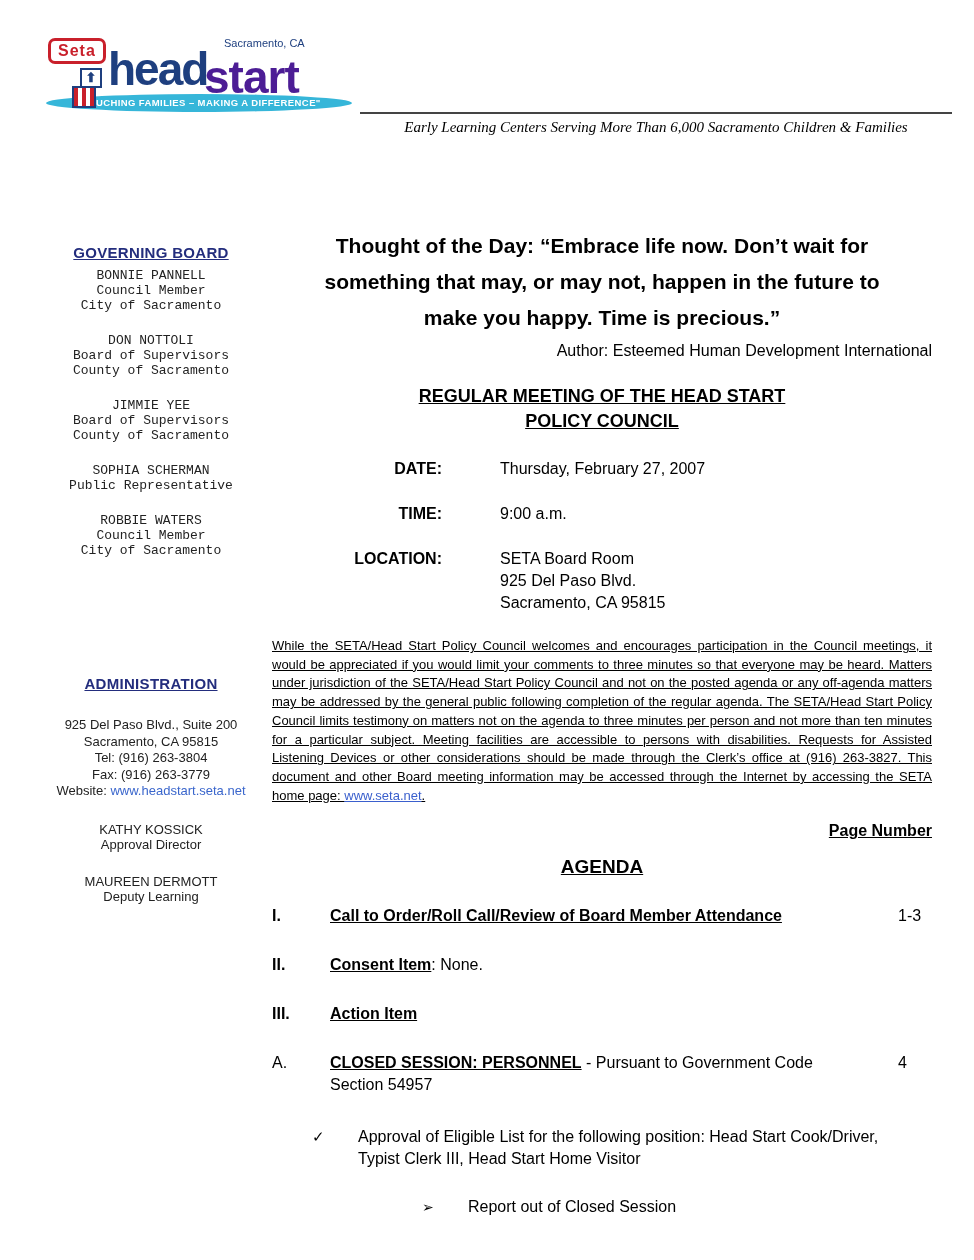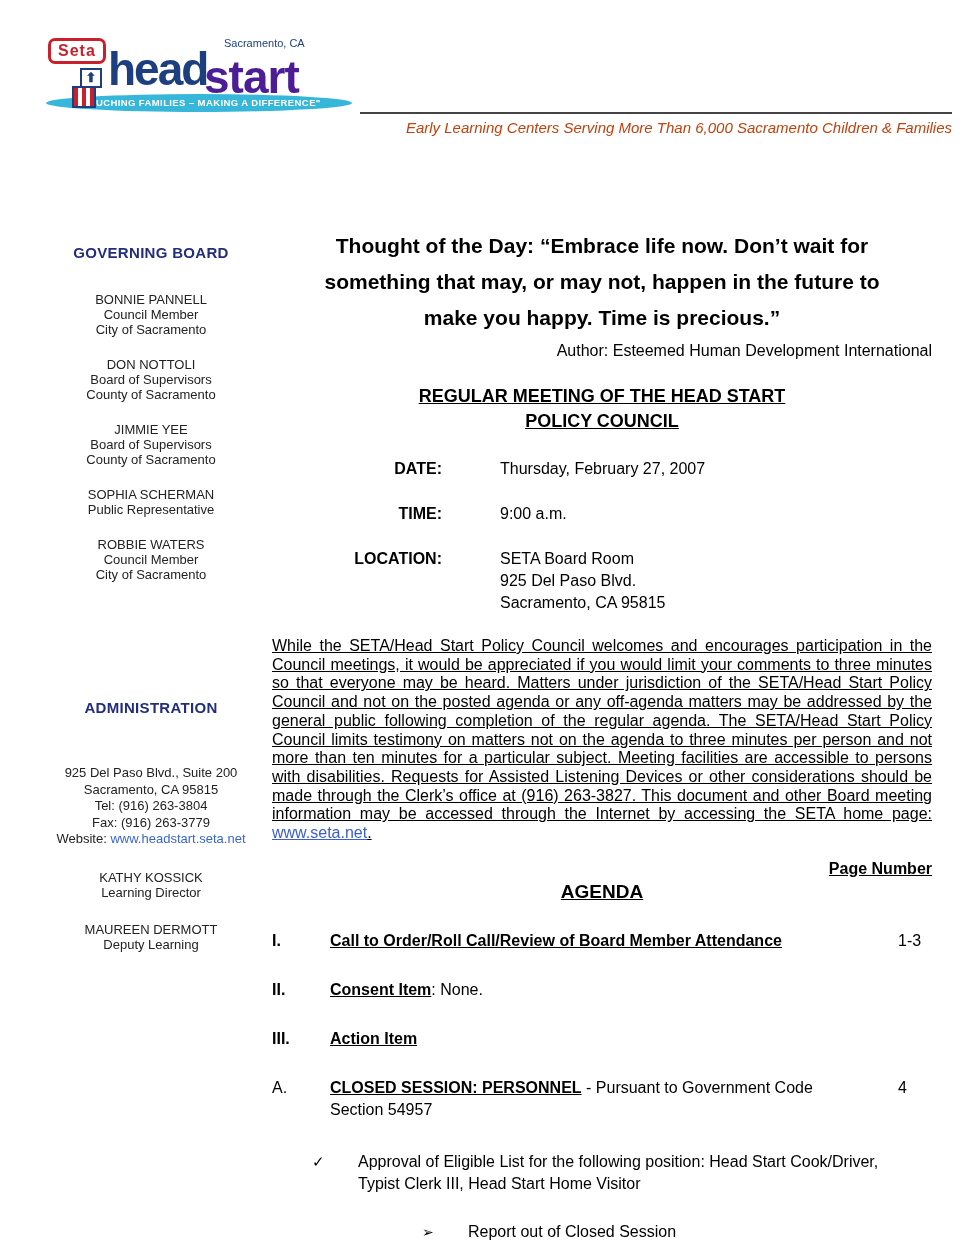--- a/index.html
+++ b/index.html
@@ -40,54 +40,54 @@
   }
   .swoosh {
     position:absolute; left:6px; top:66px; width:306px; height:18px;
     background:#36b6d9; border-radius:50%;
     color:#fff; font-size:9.5px; font-weight:bold; text-align:center; line-height:18px;
     letter-spacing:0.4px; z-index:1;
   }
   .header-rule { position:absolute; left:360px; top:112px; width:592px; border-top:2px solid #444; }
   .header-tagline {
     position:absolute; left:360px; top:119px; width:592px;
-    font-style:italic; font-size:15px; text-align:right; color:#c2410c;
+    font-style:italic; font-size:15px; text-align:center; color:#000000;font-family:Liberation Serif, serif;
   }
 
   
   .sidebar {
     position:absolute; left:40px; top:245px; width:222px;
     text-align:center; font-size:13px; line-height:15px; color:#222;
   }
   .sb-title {
     display:inline-block; color:#232d7d; font-weight:bold; font-size:15px;
-    margin-bottom:32px; letter-spacing:0.3px;
-  }
-  .member { margin-bottom:20px; }
+    text-decoration:underline; margin-bottom:8px; letter-spacing:0.3px;
+  }
+  .member { margin-bottom:20px;font-family:Liberation Mono, monospace; }
   .admin-title-wrap { margin-top:118px; }
   .address { margin-top:18px; line-height:16.5px; }
   .staff { margin-top:22px; }
   a.link { color:#3a66cc; text-decoration:none; }
 
   
   .content { position:absolute; left:272px; top:228px; width:660px; color:#000; }
   .thought { text-align:center; font-weight:bold; font-size:21px; line-height:36px; white-space:nowrap; }
   .author { text-align:right; font-weight:normal; font-size:16px; margin-top:6px; }
   .meeting { text-align:center; font-weight:bold; font-size:18px; line-height:25px; margin-top:24px; }
   .details { margin-top:24px; font-size:16px; }
   .detail-row { display:flex; margin-bottom:23px; line-height:22px; }
   .d-label { width:170px; text-align:right; font-weight:bold; flex:0 0 170px; }
   .d-value { margin-left:58px; }
   .notice {
-    margin-top:21px; font-size:16px; line-height:18.7px; text-align:justify;
+    margin-top:21px; font-size:13px; line-height:18.7px; text-align:justify;
     text-decoration:underline;
   }
   .notice a { color:#3a5fcd; text-decoration:underline; }
   .pagenum { text-align:right; font-weight:bold; font-size:16px; margin-top:17px; }
-  .agenda-title { text-align:center; font-weight:bold; font-size:19px; margin-top:3px; }
+  .agenda-title { text-align:center; font-weight:bold; font-size:19px; margin-top:16px; }
   .a-row { display:flex; margin-top:27px; font-size:16px; line-height:22px; }
   .a-num { flex:0 0 58px; font-weight:bold; }
   .a-letter { flex:0 0 58px; }
   .a-text { flex:0 0 532px; }
   .a-page { margin-left:auto; width:34px; text-align:left; }
   .check-row { padding-left:40px; margin-top:30px; }
   .check-row .bullet { flex:0 0 46px; font-size:15px; }
   .arrow-row { padding-left:150px; margin-top:26px; }
   .arrow-row .bullet { flex:0 0 46px; font-size:14px; }
 </style>
@@ -145,21 +145,21 @@
     </div>
     <div class="address">
       <div>925 Del Paso Blvd., Suite 200</div>
       <div>Sacramento, CA 95815</div>
       <div>Tel: (916) 263-3804</div>
       <div>Fax: (916) 263-3779</div>
       <div><span>Website: </span><a class="link" href="#">www.headstart.seta.net</a></div>
     </div>
     <div class="staff">
       <div>KATHY KOSSICK</div>
-      <div>Learning Director</div>
+      <div>Approval Director</div>
     </div>
     <div class="staff">
       <div>MAUREEN DERMOTT</div>
       <div>Deputy Learning</div>
     </div>
   </aside>
 
   <main class="content">
 
     <div class="thought">

